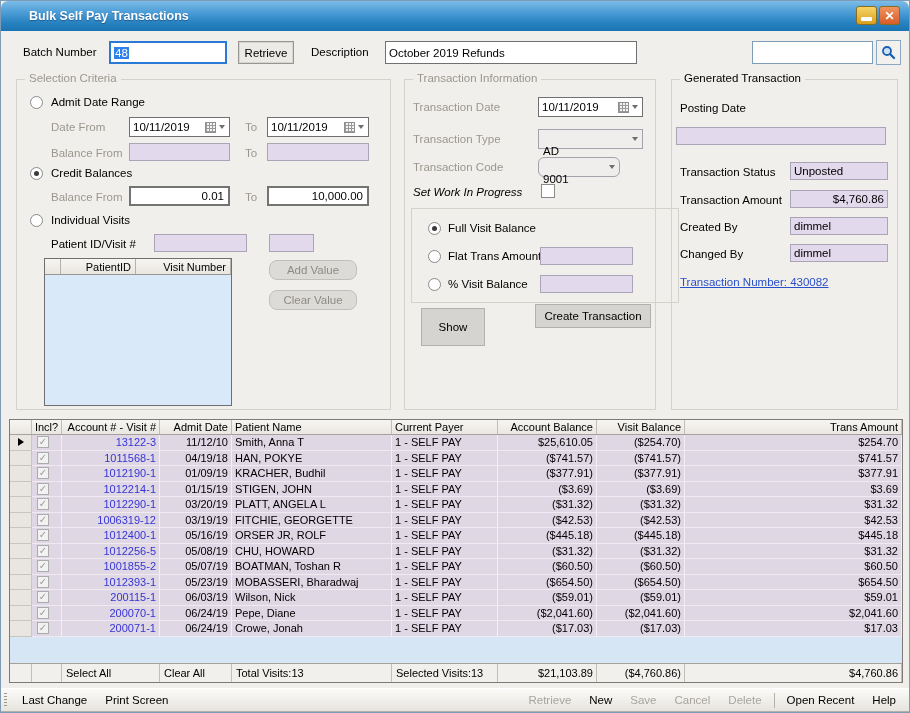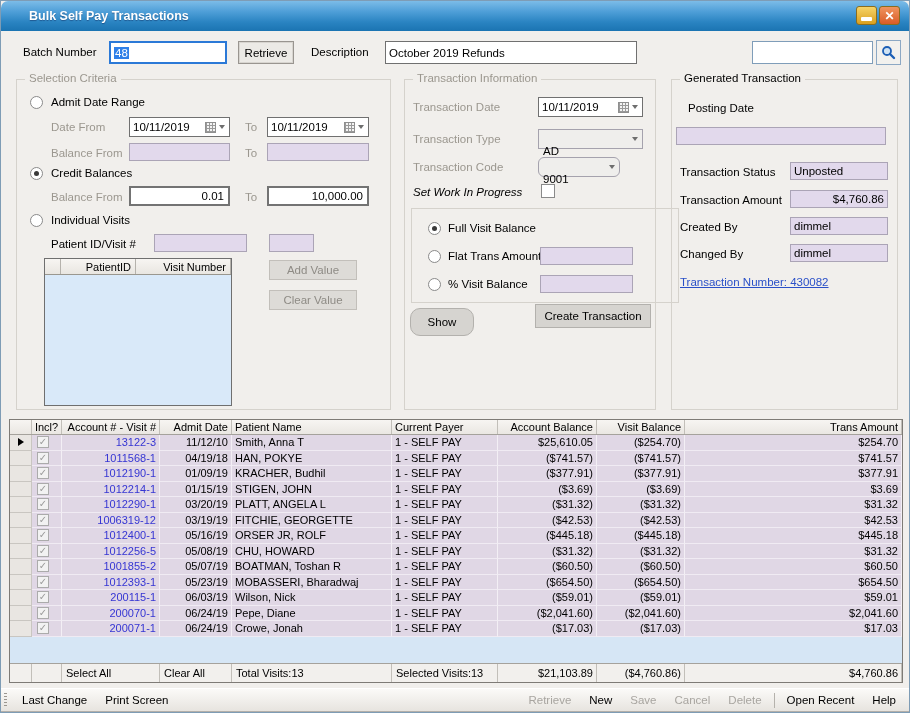--- a/index.html
+++ b/index.html
@@ -25,21 +25,21 @@
     font-size:12px; font-weight:bold; }
   
   .lbl { position:absolute; font-size:11.5px; color:#000; }
   .inputbox { position:absolute; background:#fff; border:1px solid #707070; font-size:11.5px;
     display:flex; align-items:center; padding:0 3px; overflow:hidden; white-space:nowrap; }
   .batch-input { border:2px solid #2b79d7; }
   .sel-text { background:#2f80e8; color:#fff; padding:0 1px; }
   .btn { position:absolute; background:#eceae6; border:1px solid #999590; font-size:11.5px;
     display:flex; align-items:center; justify-content:center; color:#000; }
   .btn.inner-ring { box-shadow:inset 0 0 0 1px #d8d5d0; }
-  .btn.disabled { color:#8e8b85; background:#dddbd7; border-color:#c2bfba; }
+  .btn.disabled { color:#8e8b85; background:#dddbd7; border-color:#c2bfba;border-radius:8px; }
   .btn.gray3d { background:#d6d4d0; border:1px solid #b3b1ad; }
   .search-btn { position:absolute; width:25px; height:25px; background:#f2f1ee;
     border:1px solid #8ca8c4; display:flex; align-items:center; justify-content:center; }
   
   .group { position:absolute; border:1px solid #d5d2cc; }
   .group-title { position:absolute; top:-8px; left:8px; background:#f1efec; padding:0 4px;
     font-size:11.5px; color:#9b978f; white-space:nowrap; }
   .group-title.black { color:#000; }
   .glbl { position:absolute; font-size:11.5px; color:#9b978f; white-space:nowrap; }
   .glbl.black { color:#000; }
@@ -252,32 +252,32 @@
       <div class="lav" style="left:128px; top:38px; width:93px; height:18px;">
           <span></span>
         </div>
       <span class="radio" style="left:16px; top:69px;"></span>
       <span class="glbl black" style="left:36px; top:69px;">% Visit Balance</span>
       <div class="lav" style="left:128px; top:66px; width:93px; height:18px;">
           <span></span>
         </div>
     </div>
 
-    <div class="btn gray3d" style="left:5px; top:228px; width:64px; height:28px;border-radius:10px;">
+    <div class="btn gray3d" style="left:16px; top:228px; width:64px; height:38px;">
         <span>Show</span>
       </div>
     <div class="btn gray3d" style="left:130px; top:224px; width:116px; height:24px;">
         <span>Create Transaction</span>
       </div>
   </div>
 
   <div class="group" style="left:670px; top:78px; width:227px; height:331px;">
     <span class="group-title black">Generated Transaction</span>
 
-    <span class="glbl black" style="left:8px; top:22px;margin-left:8px;">Posting Date</span>
+    <span class="glbl black" style="left:8px; top:22px;">Posting Date</span>
     <div class="lav" style="left:4px; top:47px; width:210px; height:18px;">
         <span></span>
       </div>
 
     <span class="glbl black" style="left:8px; top:86px;">Transaction Status</span>
     <div class="lav" style="left:118px; top:82px; width:98px; height:18px;">
         <span>Unposted</span>
       </div>
 
     <span class="glbl black" style="left:8px; top:114px;">Transaction Amount</span>

